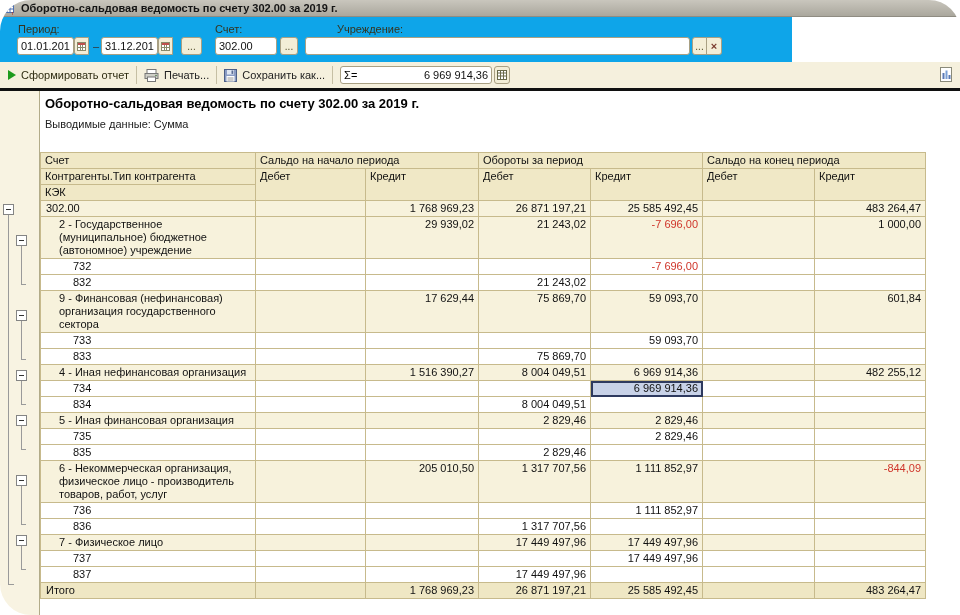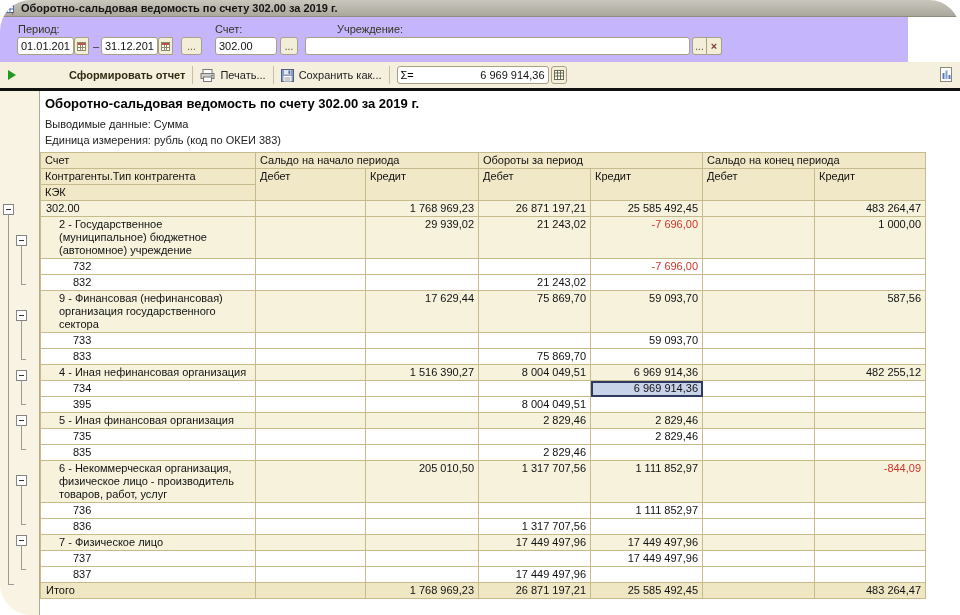--- a/index.html
+++ b/index.html
@@ -7,38 +7,38 @@
   body { font-family:"Liberation Sans", sans-serif; background:#fff; }
   .app { position:relative; width:960px; height:615px; background:#fff; overflow:hidden;border-radius:31px; }
 
   
   .titlebar { position:absolute; left:0; top:0; width:960px; height:17px;
     background:linear-gradient(#c9c6bd,#aaa79d); border-bottom:1px solid #8f8c82;
     display:flex; align-items:center; padding-left:3px; gap:5px; }
   .titlebar .wtitle { font-size:11px; font-weight:bold; color:#141414; white-space:nowrap; }
 
   
-  .filters { position:absolute; left:0; top:17px; width:908px; height:45px; background:#c4b5fd; }
+  .filters { position:absolute; left:0; top:17px; width:792px; height:45px; background:#0ea5e9; }
   .flabel { position:absolute; font-size:11px; color:#35341f; }
   .finput { position:absolute; top:20px; height:18px; border:1px solid #a9a083; border-radius:3px;
     background:#fff; font-family:"Liberation Sans",sans-serif; font-size:11px; padding:0 3px; color:#111; }
   .fbtn { position:absolute; top:20px; height:18px; border:1px solid #a9a083; border-radius:3px;
     background:#f3eed7; font-size:10px; line-height:15px; text-align:center; color:#56502f;
     padding:0; cursor:default; display:flex; align-items:center; justify-content:center; }
   .dash { position:absolute; top:23px; font-size:11px; color:#333; }
   .btn-join-l { border-top-right-radius:0; border-bottom-right-radius:0; }
   .btn-join-r { border-top-left-radius:0; border-bottom-left-radius:0; border-left:none; }
   .clear-x { color:#7a3b2e; font-weight:bold; font-size:11px; }
 
   
   .toolbar { position:absolute; left:0; top:62px; width:960px; height:26px; background:#f5f0dd;
     display:flex; align-items:center; padding-left:8px; }
   .tb-sep { width:1px; height:18px; background:#c6bfa4; margin:0 7px; }
   .tb-item { display:flex; align-items:center; gap:5px; font-size:11px; color:#222; cursor:default; }
-  .tb-generate { font-weight:bold; color:#2e2c12;margin-left:48px; }
+  .tb-generate { font-weight:normal; color:#2e2c12; }
   .tri-green { width:0; height:0; border-left:8px solid #1d9b1d; border-top:5px solid transparent;
     border-bottom:5px solid transparent; }
   .sum-box { display:flex; align-items:center; width:152px; height:18px; background:#fff;
     border:1px solid #a9a083; border-radius:3px; font-size:11px; padding:0 3px; }
   .sum-box .sum-val { flex:1; text-align:right; color:#111; }
   .calc-btn { width:16px; height:18px; margin-left:2px; }
   .tb-right-icon { position:absolute; right:7px; top:5px; }
 
   .dark-line { position:absolute; left:0; top:88px; width:960px; height:3px; background:#101010; }
 
@@ -195,21 +195,20 @@
   </div>
 
   <div class="dark-line"></div>
 
   <div class="report">
     <div class="margin-strip"></div>
     <div class="margin-patch"></div>
 
     <div class="rtitle">Оборотно-сальдовая ведомость по счету 302.00 за 2019 г.</div>
     <div class="rmeta1">Выводимые данные:  Сумма</div>
-    <div class="rmeta2">Единица измерения: рубль (код по ОКЕИ 383)</div>
 
     <table class="osv">
       <colgroup>
         <col style="width:215px">
           <col style="width:110px">
           <col style="width:113px">
         <col style="width:112px">
           <col style="width:112px">
           <col style="width:112px">
           <col style="width:111px">
@@ -271,21 +270,21 @@
             <td class="num"></td>
             <td class="num"></td>
           </tr>
           <tr class="group tall">
             <td class="lbl ind2">9 - Финансовая (нефинансовая) организация государственного сектора</td>
             <td class="num"></td>
             <td class="num">17 629,44</td>
             <td class="num">75 869,70</td>
             <td class="num">59 093,70</td>
             <td class="num"></td>
-            <td class="num">587,56</td>
+            <td class="num">601,84</td>
           </tr>
           <tr class="code">
             <td class="lbl ind3">733</td>
             <td class="num"></td>
             <td class="num"></td>
             <td class="num"></td>
             <td class="num">59 093,70</td>
             <td class="num"></td>
             <td class="num"></td>
           </tr>
@@ -310,21 +309,21 @@
           <tr class="code">
             <td class="lbl ind3">734</td>
             <td class="num"></td>
             <td class="num"></td>
             <td class="num"></td>
             <td class="num sel">6 969 914,36</td>
             <td class="num"></td>
             <td class="num"></td>
           </tr>
           <tr class="code">
-            <td class="lbl ind3">395</td>
+            <td class="lbl ind3">834</td>
             <td class="num"></td>
             <td class="num"></td>
             <td class="num">8 004 049,51</td>
             <td class="num"></td>
             <td class="num"></td>
             <td class="num"></td>
           </tr>
           <tr class="group">
             <td class="lbl ind2">5 - Иная финансовая организация</td>
             <td class="num"></td>

